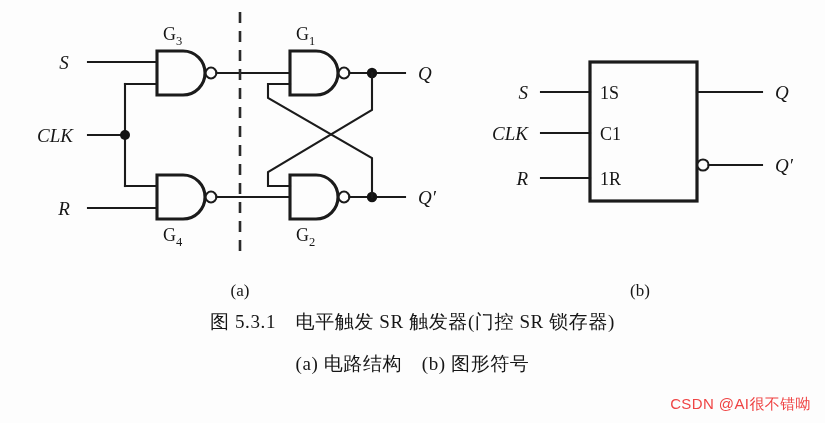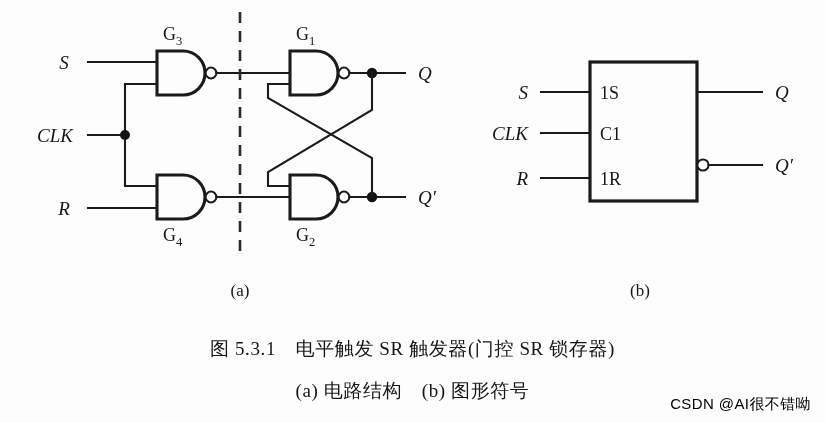--- a/index.html
+++ b/index.html
@@ -73,21 +73,21 @@
     font-size: 18px;
     font-style: normal;
   }
   .lbl-part {
     font-size: 17px;
     font-style: normal;
   }
   .caption-wrap {
     position: absolute;
     left: 0;
-    top: 334px;
+    top: 307px;
     width: 825px;
     text-align: center;
   }
   .caption-line1 {
     font-size: 19px;
     letter-spacing: 0.6px;
     color: #161616;
     line-height: 30px;
     white-space: nowrap;
   }
@@ -98,21 +98,21 @@
     line-height: 30px;
     margin-top: 12px;
     white-space: nowrap;
   }
   .watermark {
     position: absolute;
     right: 14px;
     bottom: 9px;
     font-family: "Liberation Sans", sans-serif;
     font-size: 15px;
-    color: #000000;
+    color: #ef4444;
     letter-spacing: 0.4px;
     white-space: nowrap;
   }
 </style>
 </head>
 <body>
 
 <div id="figure-root">
 
   <svg width="825" height="423" viewBox="0 0 825 423">

